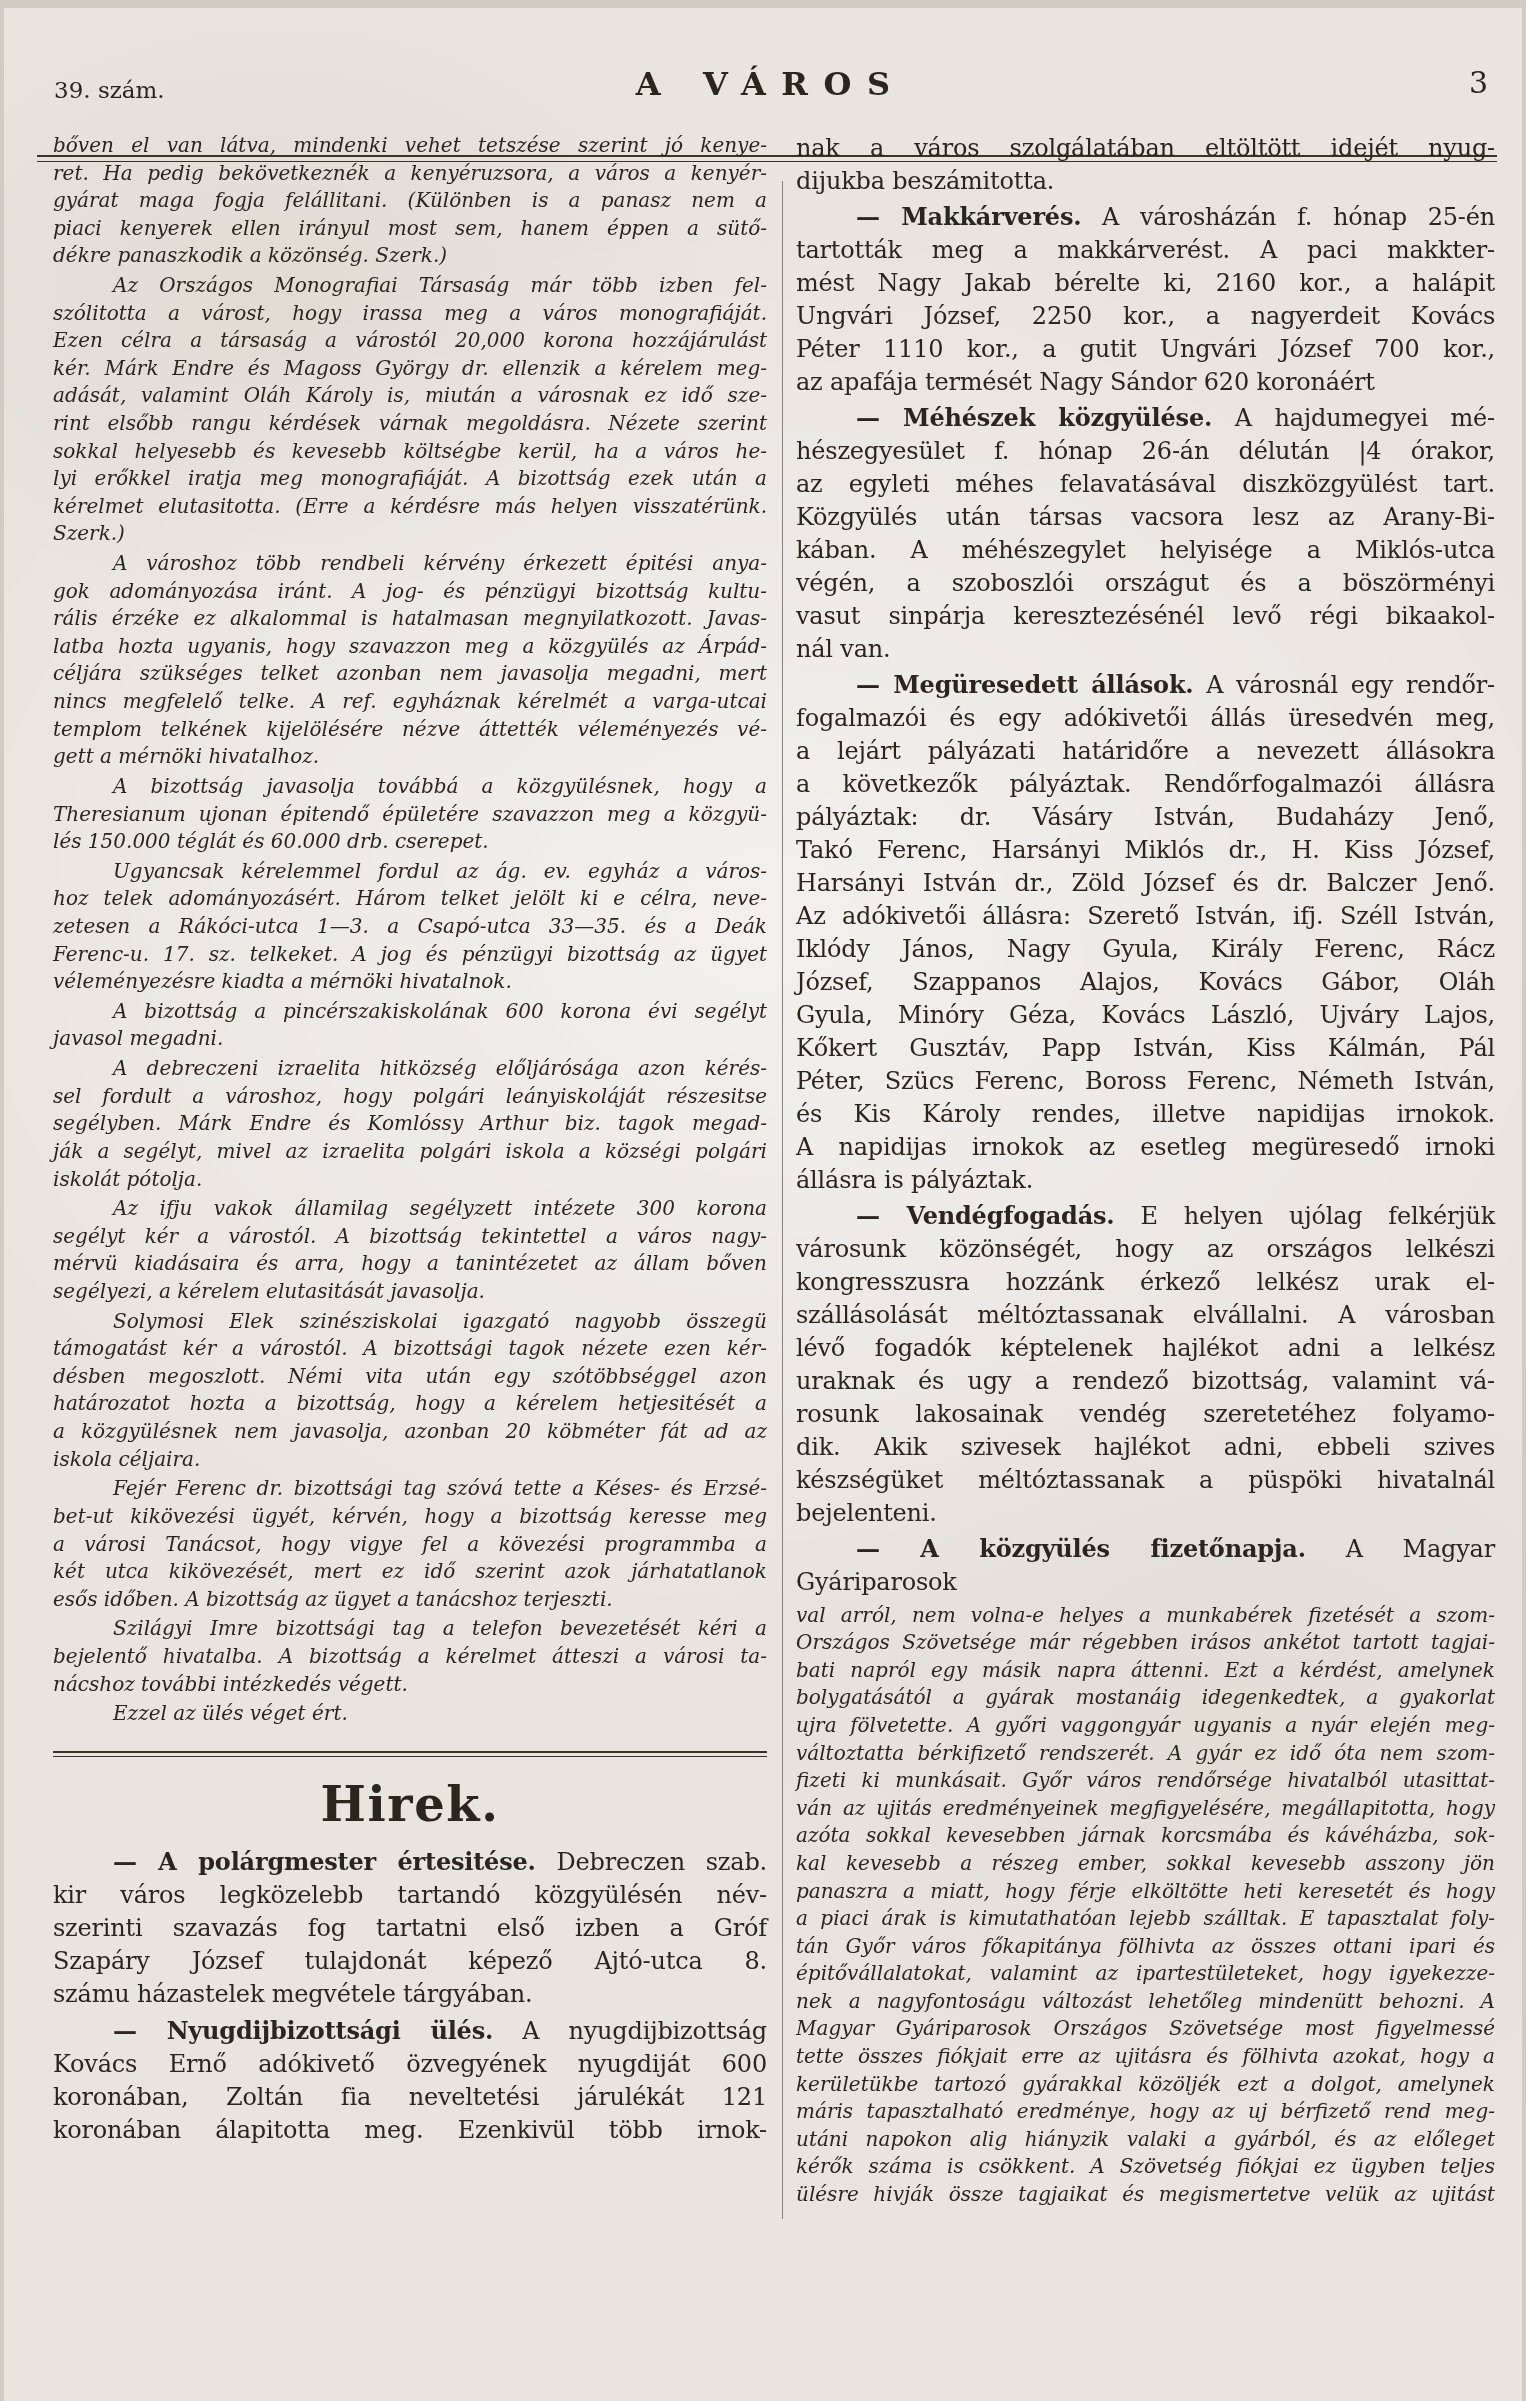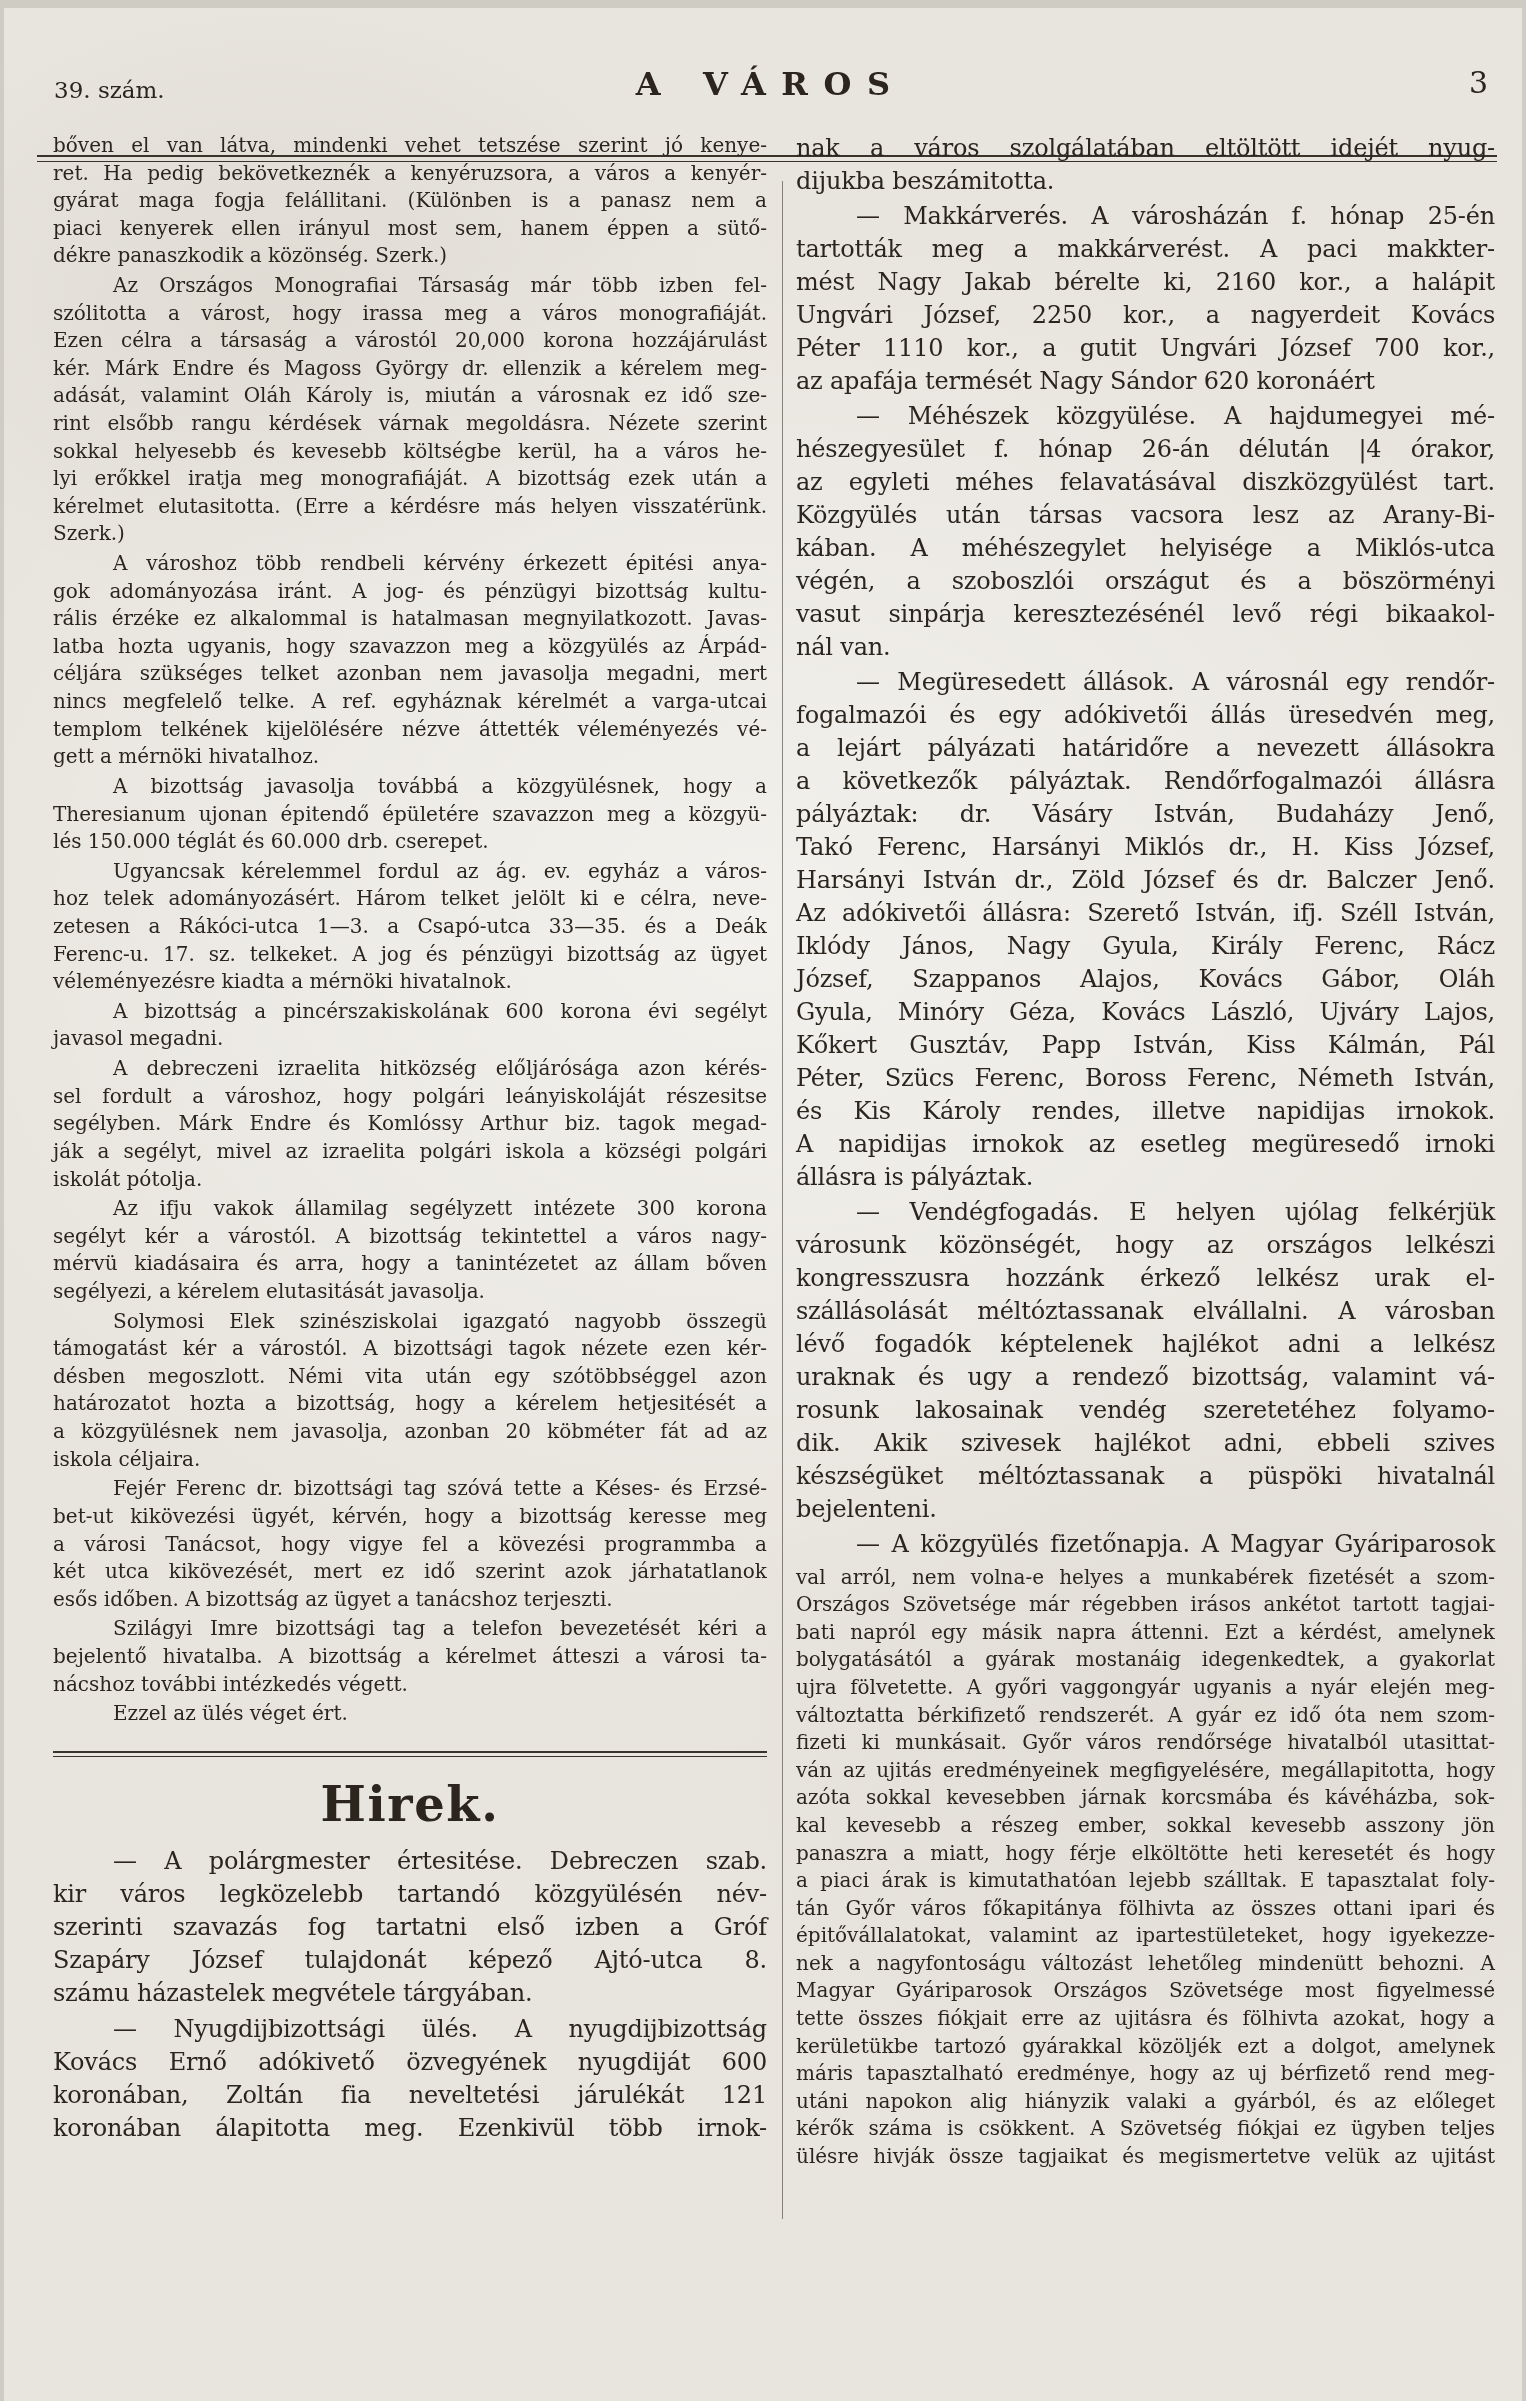--- a/index.html
+++ b/index.html
@@ -38,26 +38,26 @@
     background:rgba(52,45,36,0.55);
   }
   .cols{
     position:absolute;top:124px;left:49px;right:27px;
     display:flex;gap:29px;
   }
   .col{min-width:0;}
   .col.left{flex:0 0 714px;width:714px;}
   .col.right{flex:1 1 auto;}
   .para{margin:0 0 2.1px 0;}
-  .para.small{font-size:20px;line-height:27.6px;}
+  .para.small{font-size:20px;line-height:27.6px;font-style:italic;}
   .para.large{font-size:24px;line-height:33px;letter-spacing:-0.2px;}
   .ln{text-align:justify;text-align-last:justify;}
   .ln.last{text-align-last:left;}
   .ln.find{text-indent:60px;}
-  .ln b{font-weight:normal;}
+  .ln b{font-weight:bold;}
   .rule2{
     margin:23px 0 0 0;height:3.1px;
     border-top:2.1px solid var(--rule);
     border-bottom:1.6px solid var(--rule);
   }
   .hirek-heading{
     text-align:center;font-size:48px;font-weight:bold;
     letter-spacing:1.6px;margin:19px 0 13.5px 0;
   }
 </style>

